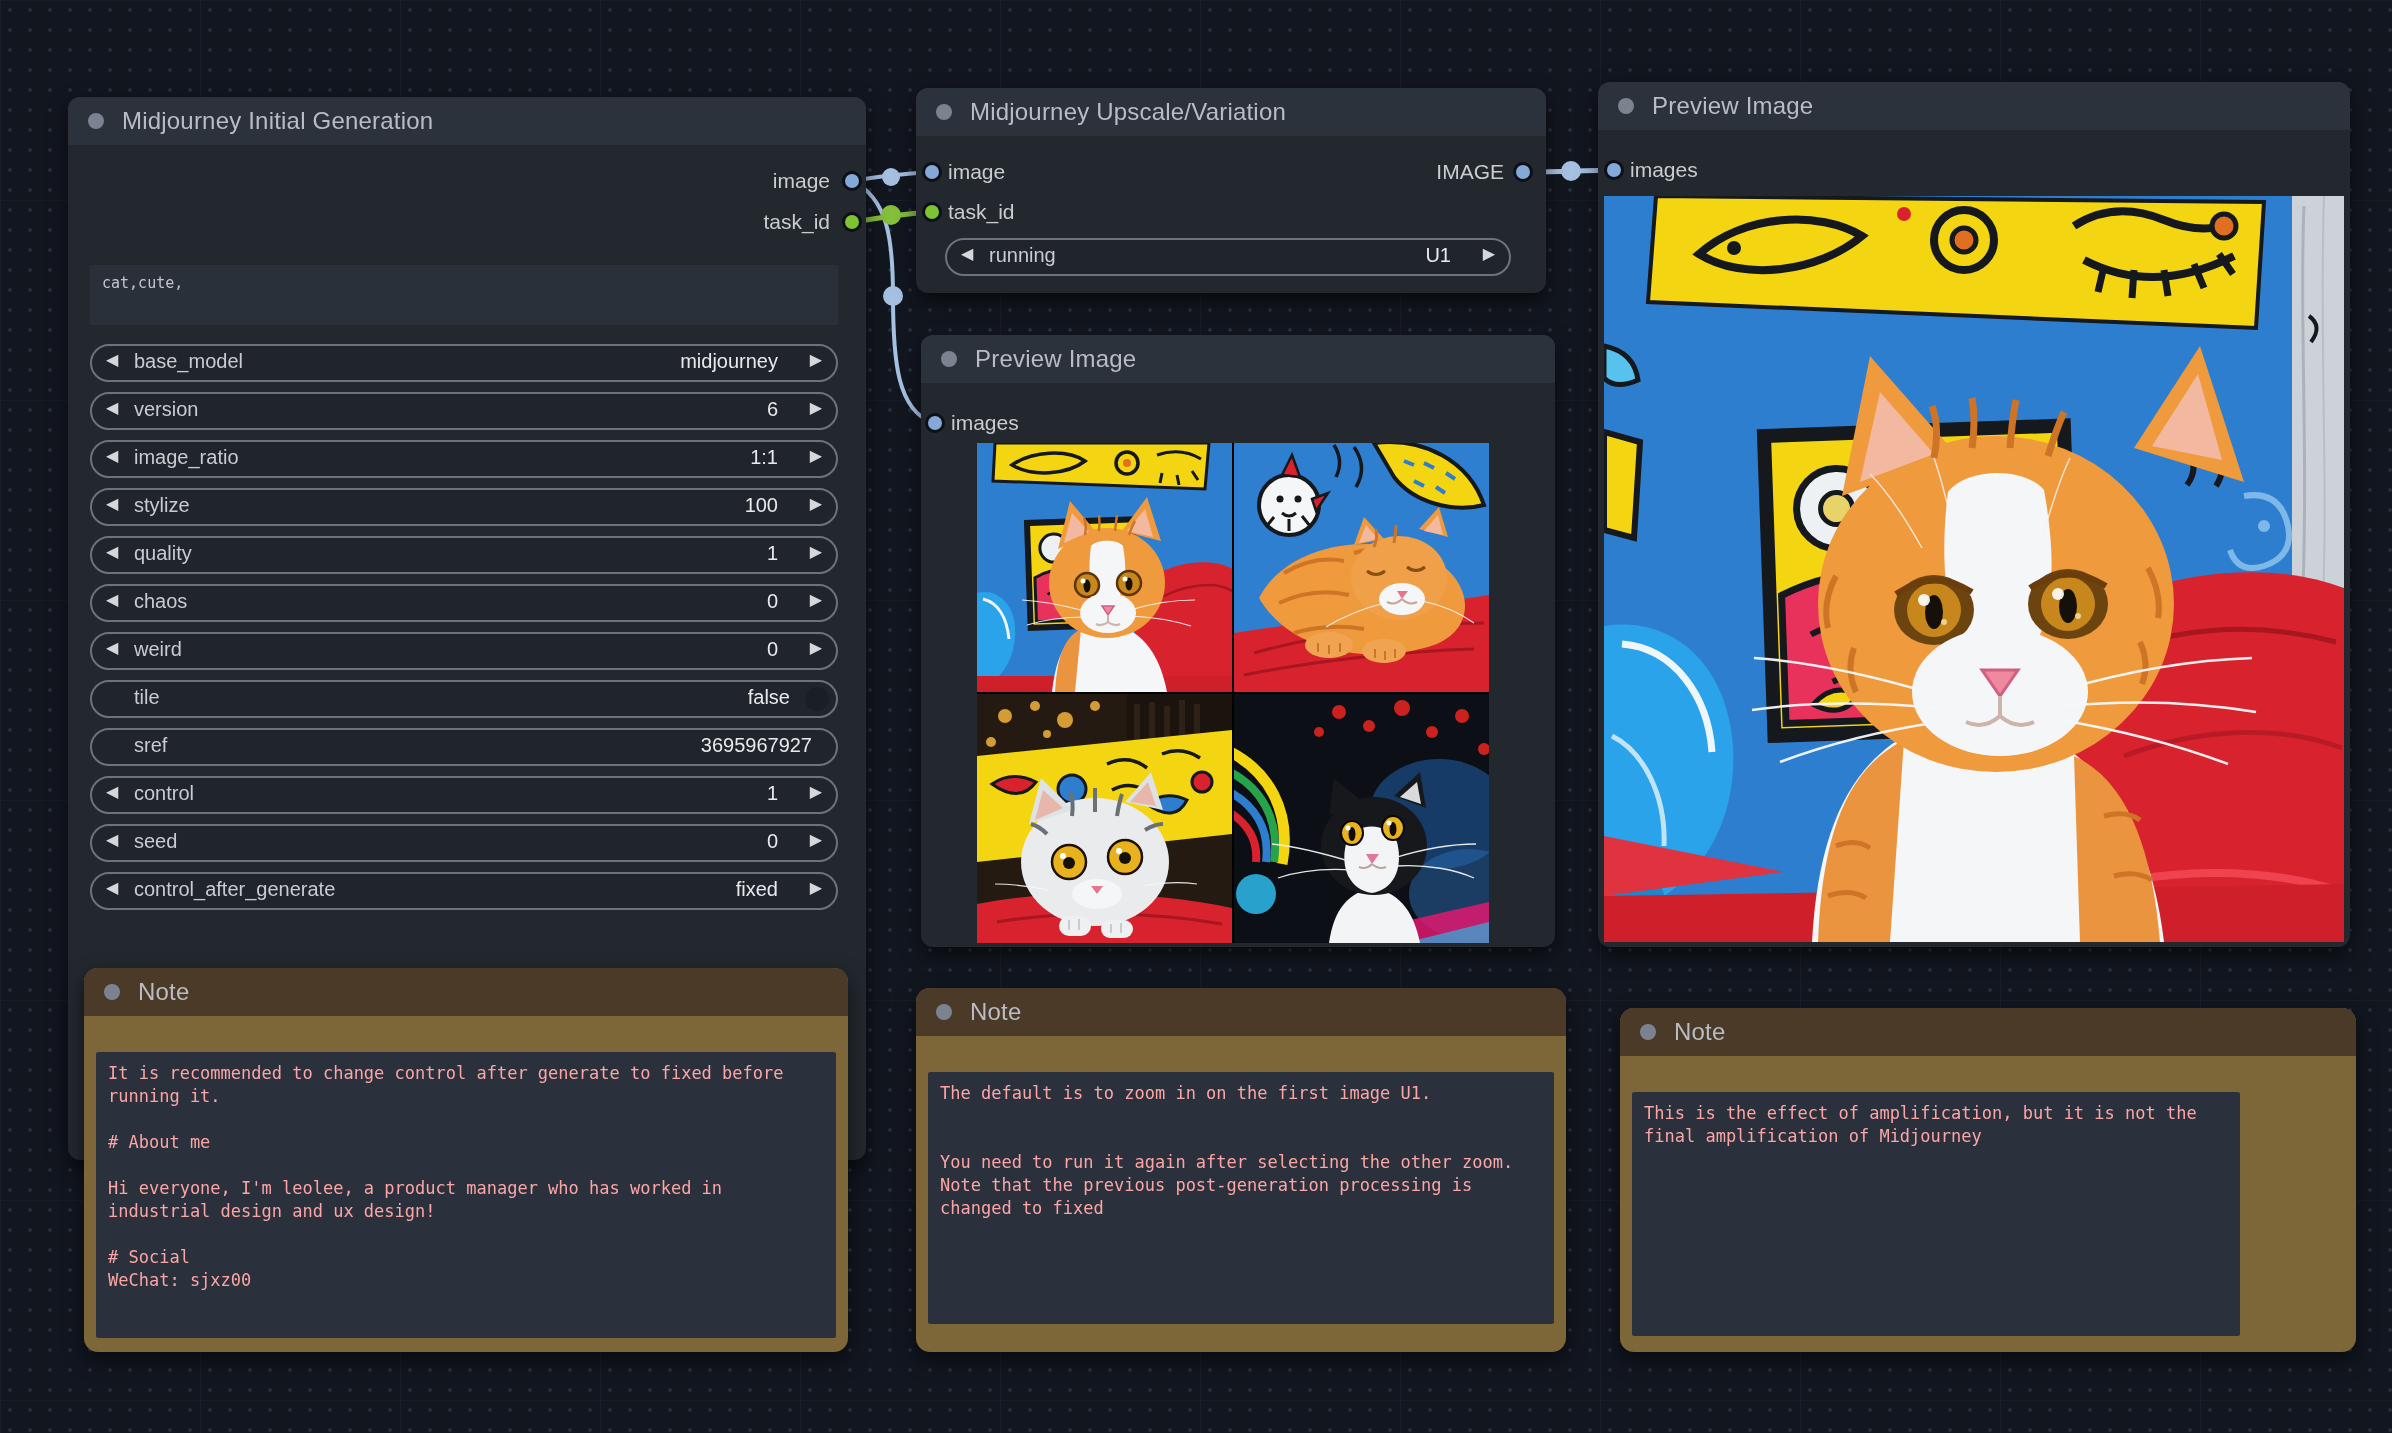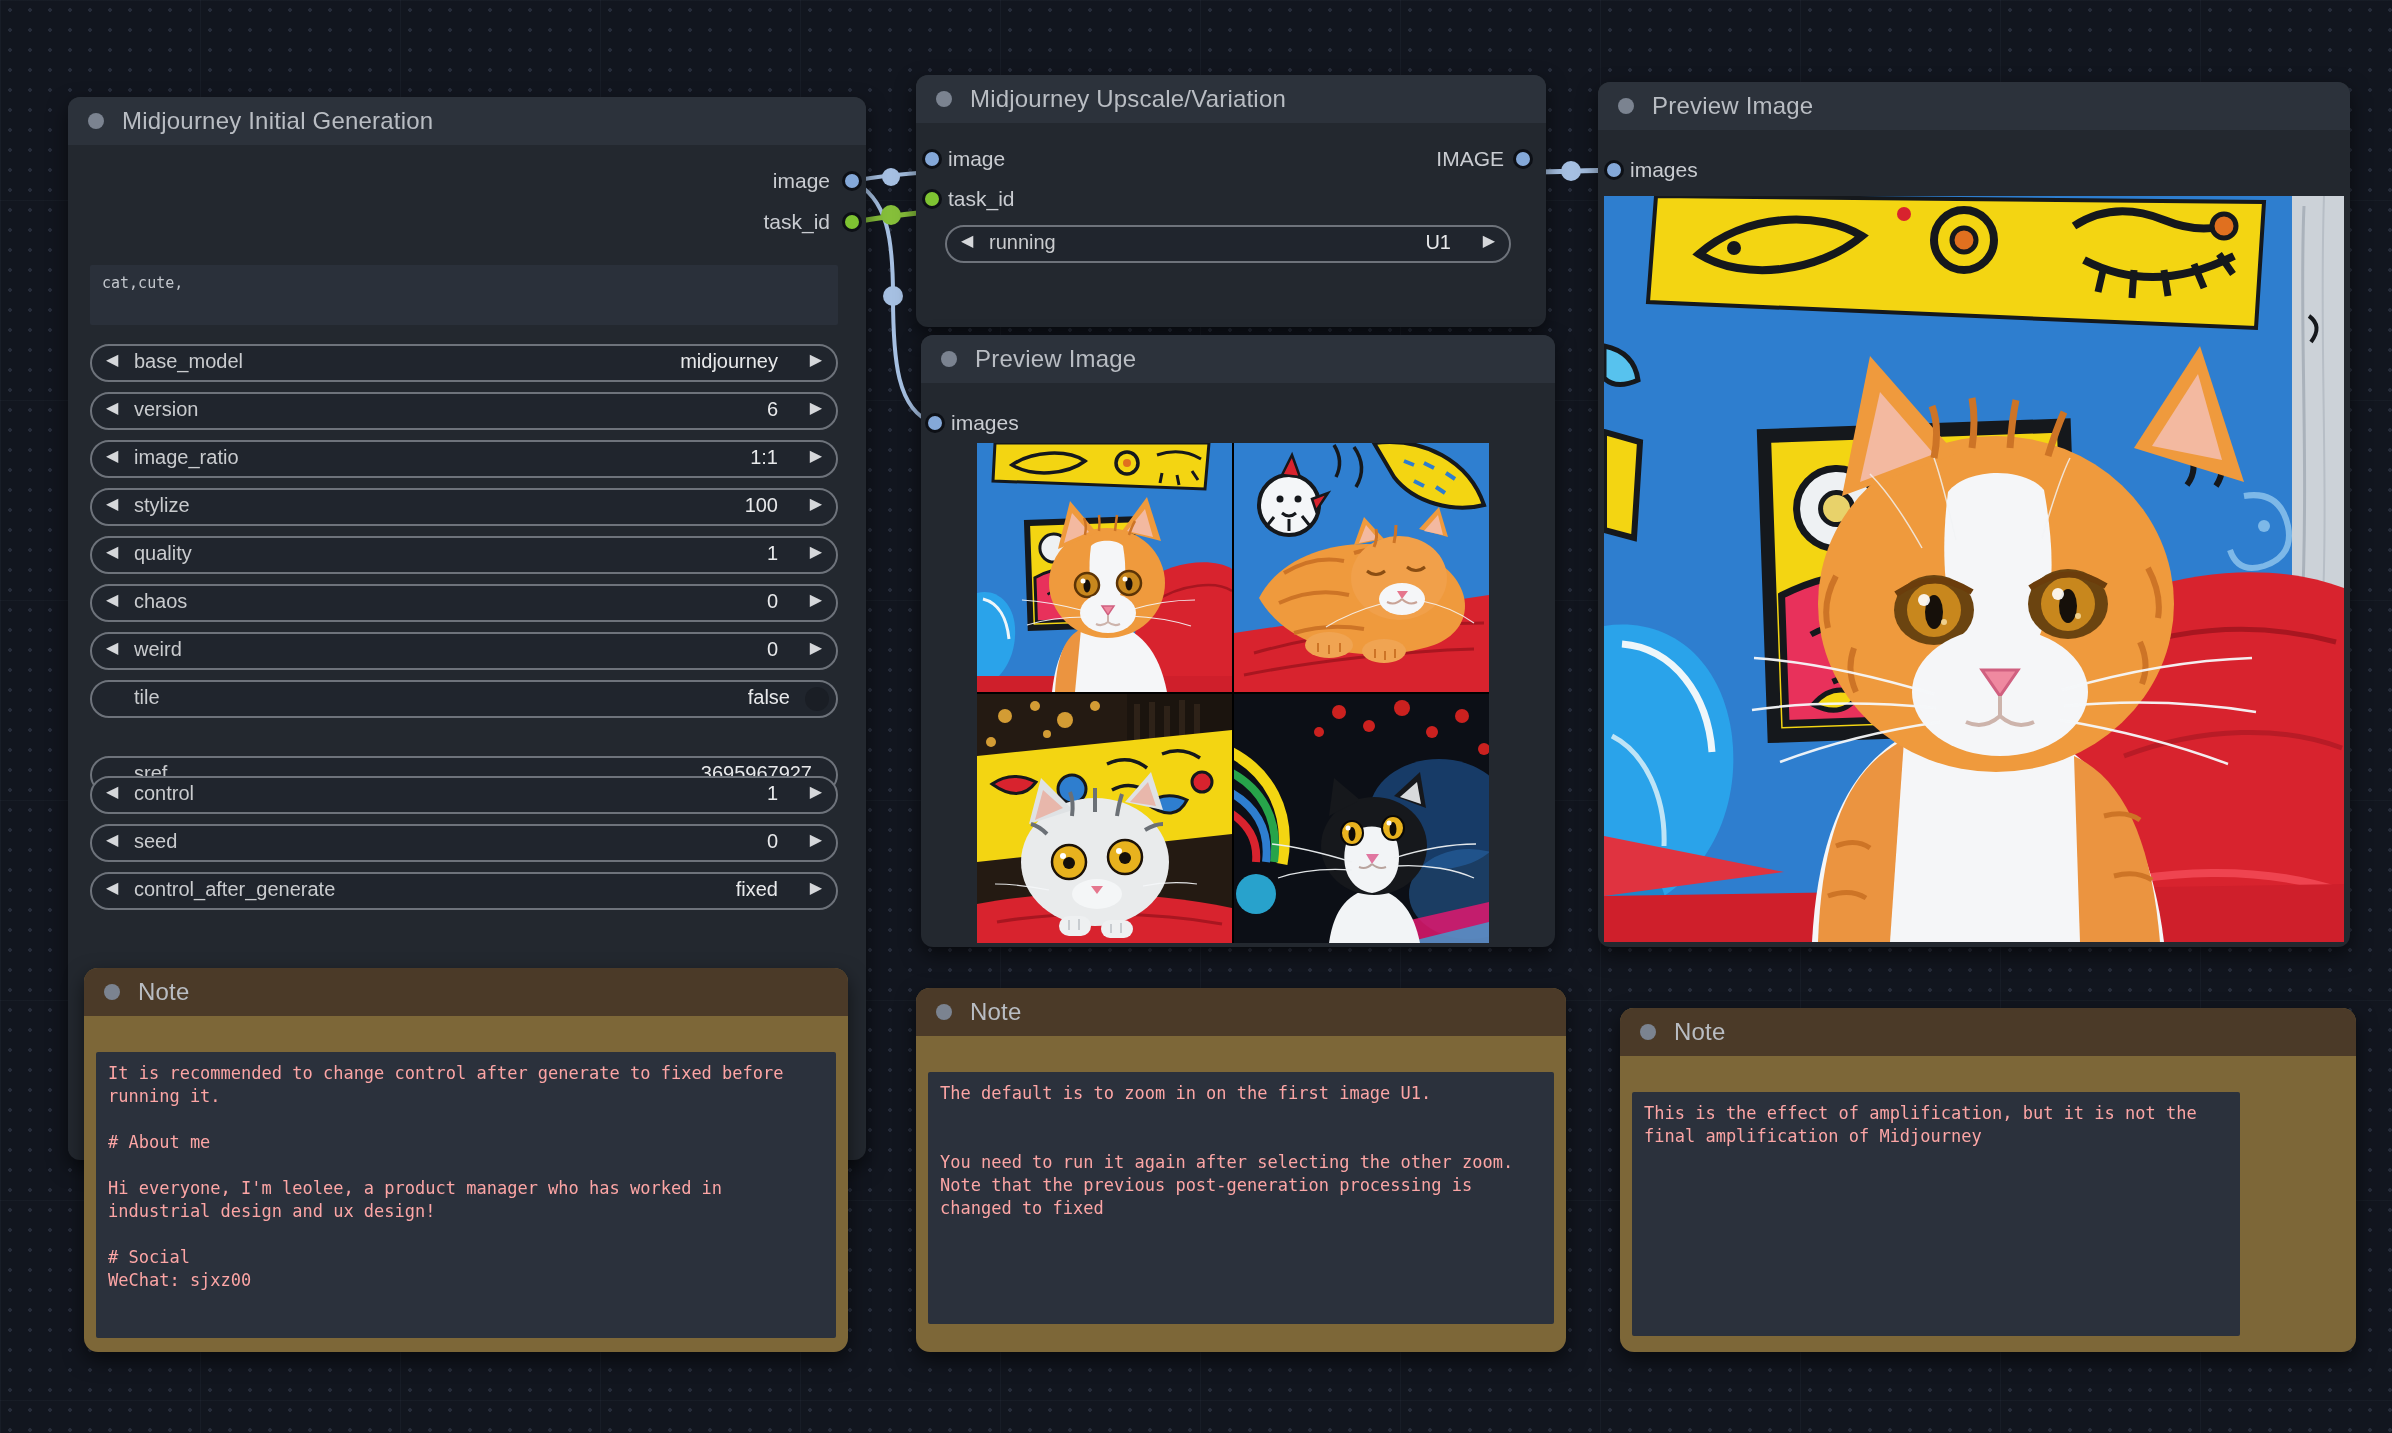--- a/index.html
+++ b/index.html
@@ -115,21 +115,21 @@
       <span class="arrowL">◀</span>
       <span class="wlabel">weird</span>
       <span class="wvalue">0</span>
       <span class="arrowR">▶</span>
     </div>
     <div class="widget" style="left:22px;top:583px;width:748px;">
       <span class="wlabel">tile</span>
       <span class="wvalue toggle">false</span>
       <span class="toggle-dot"></span>
     </div>
-    <div class="widget" style="left:22px;top:631px;width:748px;margin-top:28px;">
+    <div class="widget" style="left:22px;top:631px;width:748px;">
       <span class="wlabel">sref</span>
       <span class="wvalue flush">3695967927</span>
     </div>
     <div class="widget" style="left:22px;top:679px;width:748px;">
       <span class="arrowL">◀</span>
       <span class="wlabel">control</span>
       <span class="wvalue">1</span>
       <span class="arrowR">▶</span>
     </div>
     <div class="widget" style="left:22px;top:727px;width:748px;">
@@ -139,21 +139,21 @@
       <span class="arrowR">▶</span>
     </div>
     <div class="widget" style="left:22px;top:775px;width:748px;">
       <span class="arrowL">◀</span>
       <span class="wlabel">control_after_generate</span>
       <span class="wvalue">fixed</span>
       <span class="arrowR">▶</span>
     </div>
   </div>
 
-  <div class="node" style="left:916px;top:75px;width:630px;height:252px;">
+  <div class="node" style="left:916px;top:88px;width:630px;height:205px;">
     <div class="nheader">
       <div class="ndot"></div>
       <div class="ntitle">Midjourney Upscale/Variation</div>
     </div>
     <div class="slotdot blue" style="left:6px;top:74px;"></div>
     <div class="slotlabel" style="left:32px;top:70px;">image</div>
     <div class="slotdot green" style="left:6px;top:114px;"></div>
     <div class="slotlabel" style="left:32px;top:110px;">task_id</div>
     <div class="slotlabel" style="right:42px;top:70px;">IMAGE</div>
     <div class="slotdot blue" style="left:597px;top:74px;"></div>

